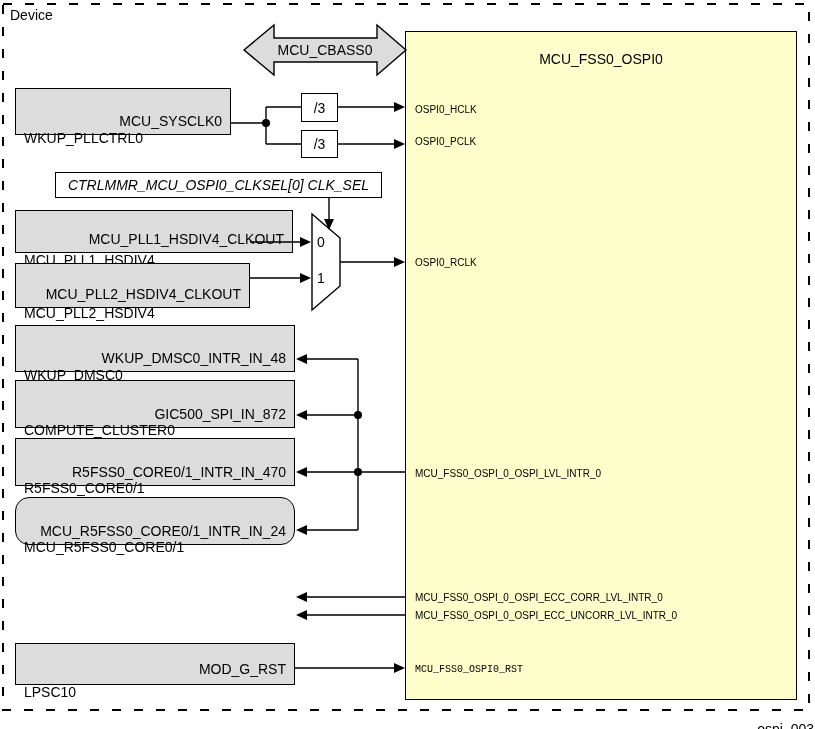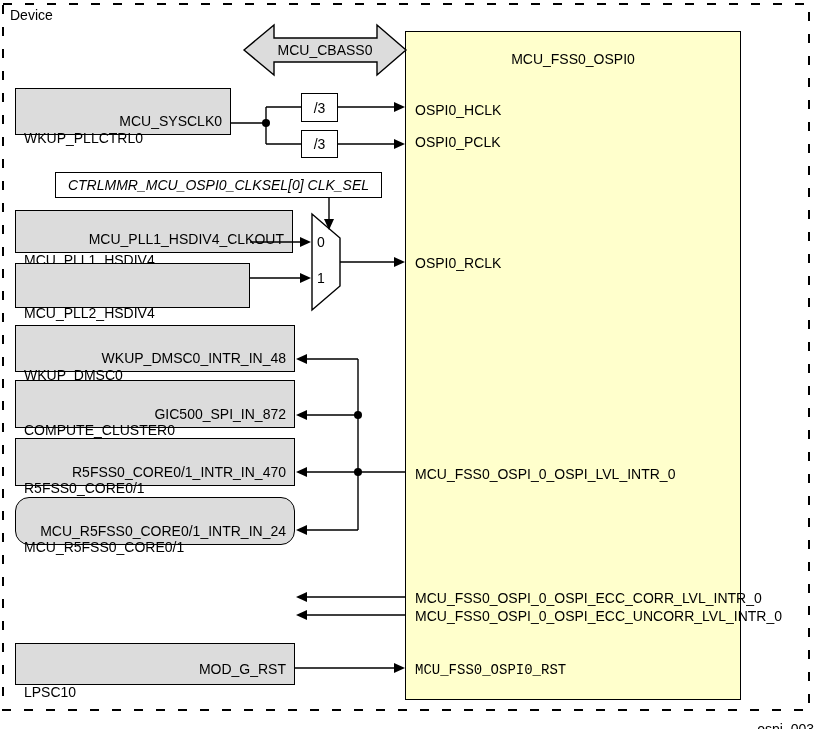--- a/index.html
+++ b/index.html
@@ -15,33 +15,33 @@
     position:absolute;background:#fff;border:1.5px solid #000;box-sizing:border-box;z-index:2;
     display:flex;align-items:center;justify-content:center;font-size:14px;white-space:nowrap;
   }
   .module{
     position:absolute;background:#FFFFCC;border:1.5px solid #000;box-sizing:border-box;z-index:1;
   }
   .btitle{position:absolute;top:5px;left:8px;font-size:14px;white-space:nowrap;line-height:16px;margin-top:36px;}
   .bport{position:absolute;right:8px;bottom:5px;font-size:14px;white-space:nowrap;line-height:16px;}
   .bport2{position:absolute;right:8px;font-size:14px;white-space:nowrap;line-height:16px;}
   .mtitle{position:absolute;top:19px;left:0;width:100%;text-align:center;font-size:14px;line-height:16px;}
-  .mport{position:absolute;left:9px;font-size:14px;white-space:nowrap;line-height:16px;}
+  .mport{position:absolute;left:9px;font-size:10px;white-space:nowrap;line-height:16px;}
   .flabel{position:absolute;font-size:14px;white-space:nowrap;line-height:16px;z-index:4;}
   .muxnum{position:absolute;font-size:14px;line-height:16px;z-index:4;}
   .figid{position:absolute;right:1px;top:721px;font-size:14px;z-index:4;}
 </style>
 </head>
 <body>
 
 <div class="canvas">
 
   <div class="flabel" style="left:10px;top:7px;">Device</div>
 
-  <div class="module" style="left:405px;top:31px;width:336px;height:669px;padding-left:45px;">
+  <div class="module" style="left:405px;top:31px;width:392px;height:669px;padding-left:45px;">
     <div class="mtitle">MCU_FSS0_OSPI0</div>
     <div class="mport" style="top:70px;">OSPI0_HCLK</div>
     <div class="mport" style="top:102px;">OSPI0_PCLK</div>
     <div class="mport" style="top:223px;">OSPI0_RCLK</div>
     <div class="mport" style="top:434px;">MCU_FSS0_OSPI_0_OSPI_LVL_INTR_0</div>
     <div class="mport" style="top:558px;">MCU_FSS0_OSPI_0_OSPI_ECC_CORR_LVL_INTR_0</div>
     <div class="mport" style="top:576px;">MCU_FSS0_OSPI_0_OSPI_ECC_UNCORR_LVL_INTR_0</div>
     <div class="mport" style="top:630px;font-family:Liberation Mono, monospace;">MCU_FSS0_OSPI0_RST</div>
   </div>
 
@@ -56,20 +56,21 @@
   <div class="whitebox" style="left:301px;top:130px;width:37px;height:28px;">/3</div>
 
   <div class="whitebox" style="left:55px;top:172px;width:327px;height:26px;font-style:italic;">CTRLMMR_MCU_OSPI0_CLKSEL[0] CLK_SEL</div>
 
   <div class="block" style="left:15px;top:210px;width:278px;height:43px;">
     <div class="btitle">MCU_PLL1_HSDIV4</div>
     <div class="bport">MCU_PLL1_HSDIV4_CLKOUT</div>
   </div>
   <div class="block" style="left:15px;top:263px;width:235px;height:45px;">
     <div class="btitle">MCU_PLL2_HSDIV4</div>
+    <div class="bport">MCU_PLL2_HSDIV4_CLKOUT</div>
   </div>
 
   <div class="muxnum" style="left:317px;top:234px;">0</div>
   <div class="muxnum" style="left:317px;top:270px;">1</div>
 
   <div class="block" style="left:15px;top:325px;width:280px;height:47px;">
     <div class="btitle">WKUP_DMSC0</div>
     <div class="bport">WKUP_DMSC0_INTR_IN_48</div>
   </div>
   <div class="block" style="left:15px;top:380px;width:280px;height:48px;">

